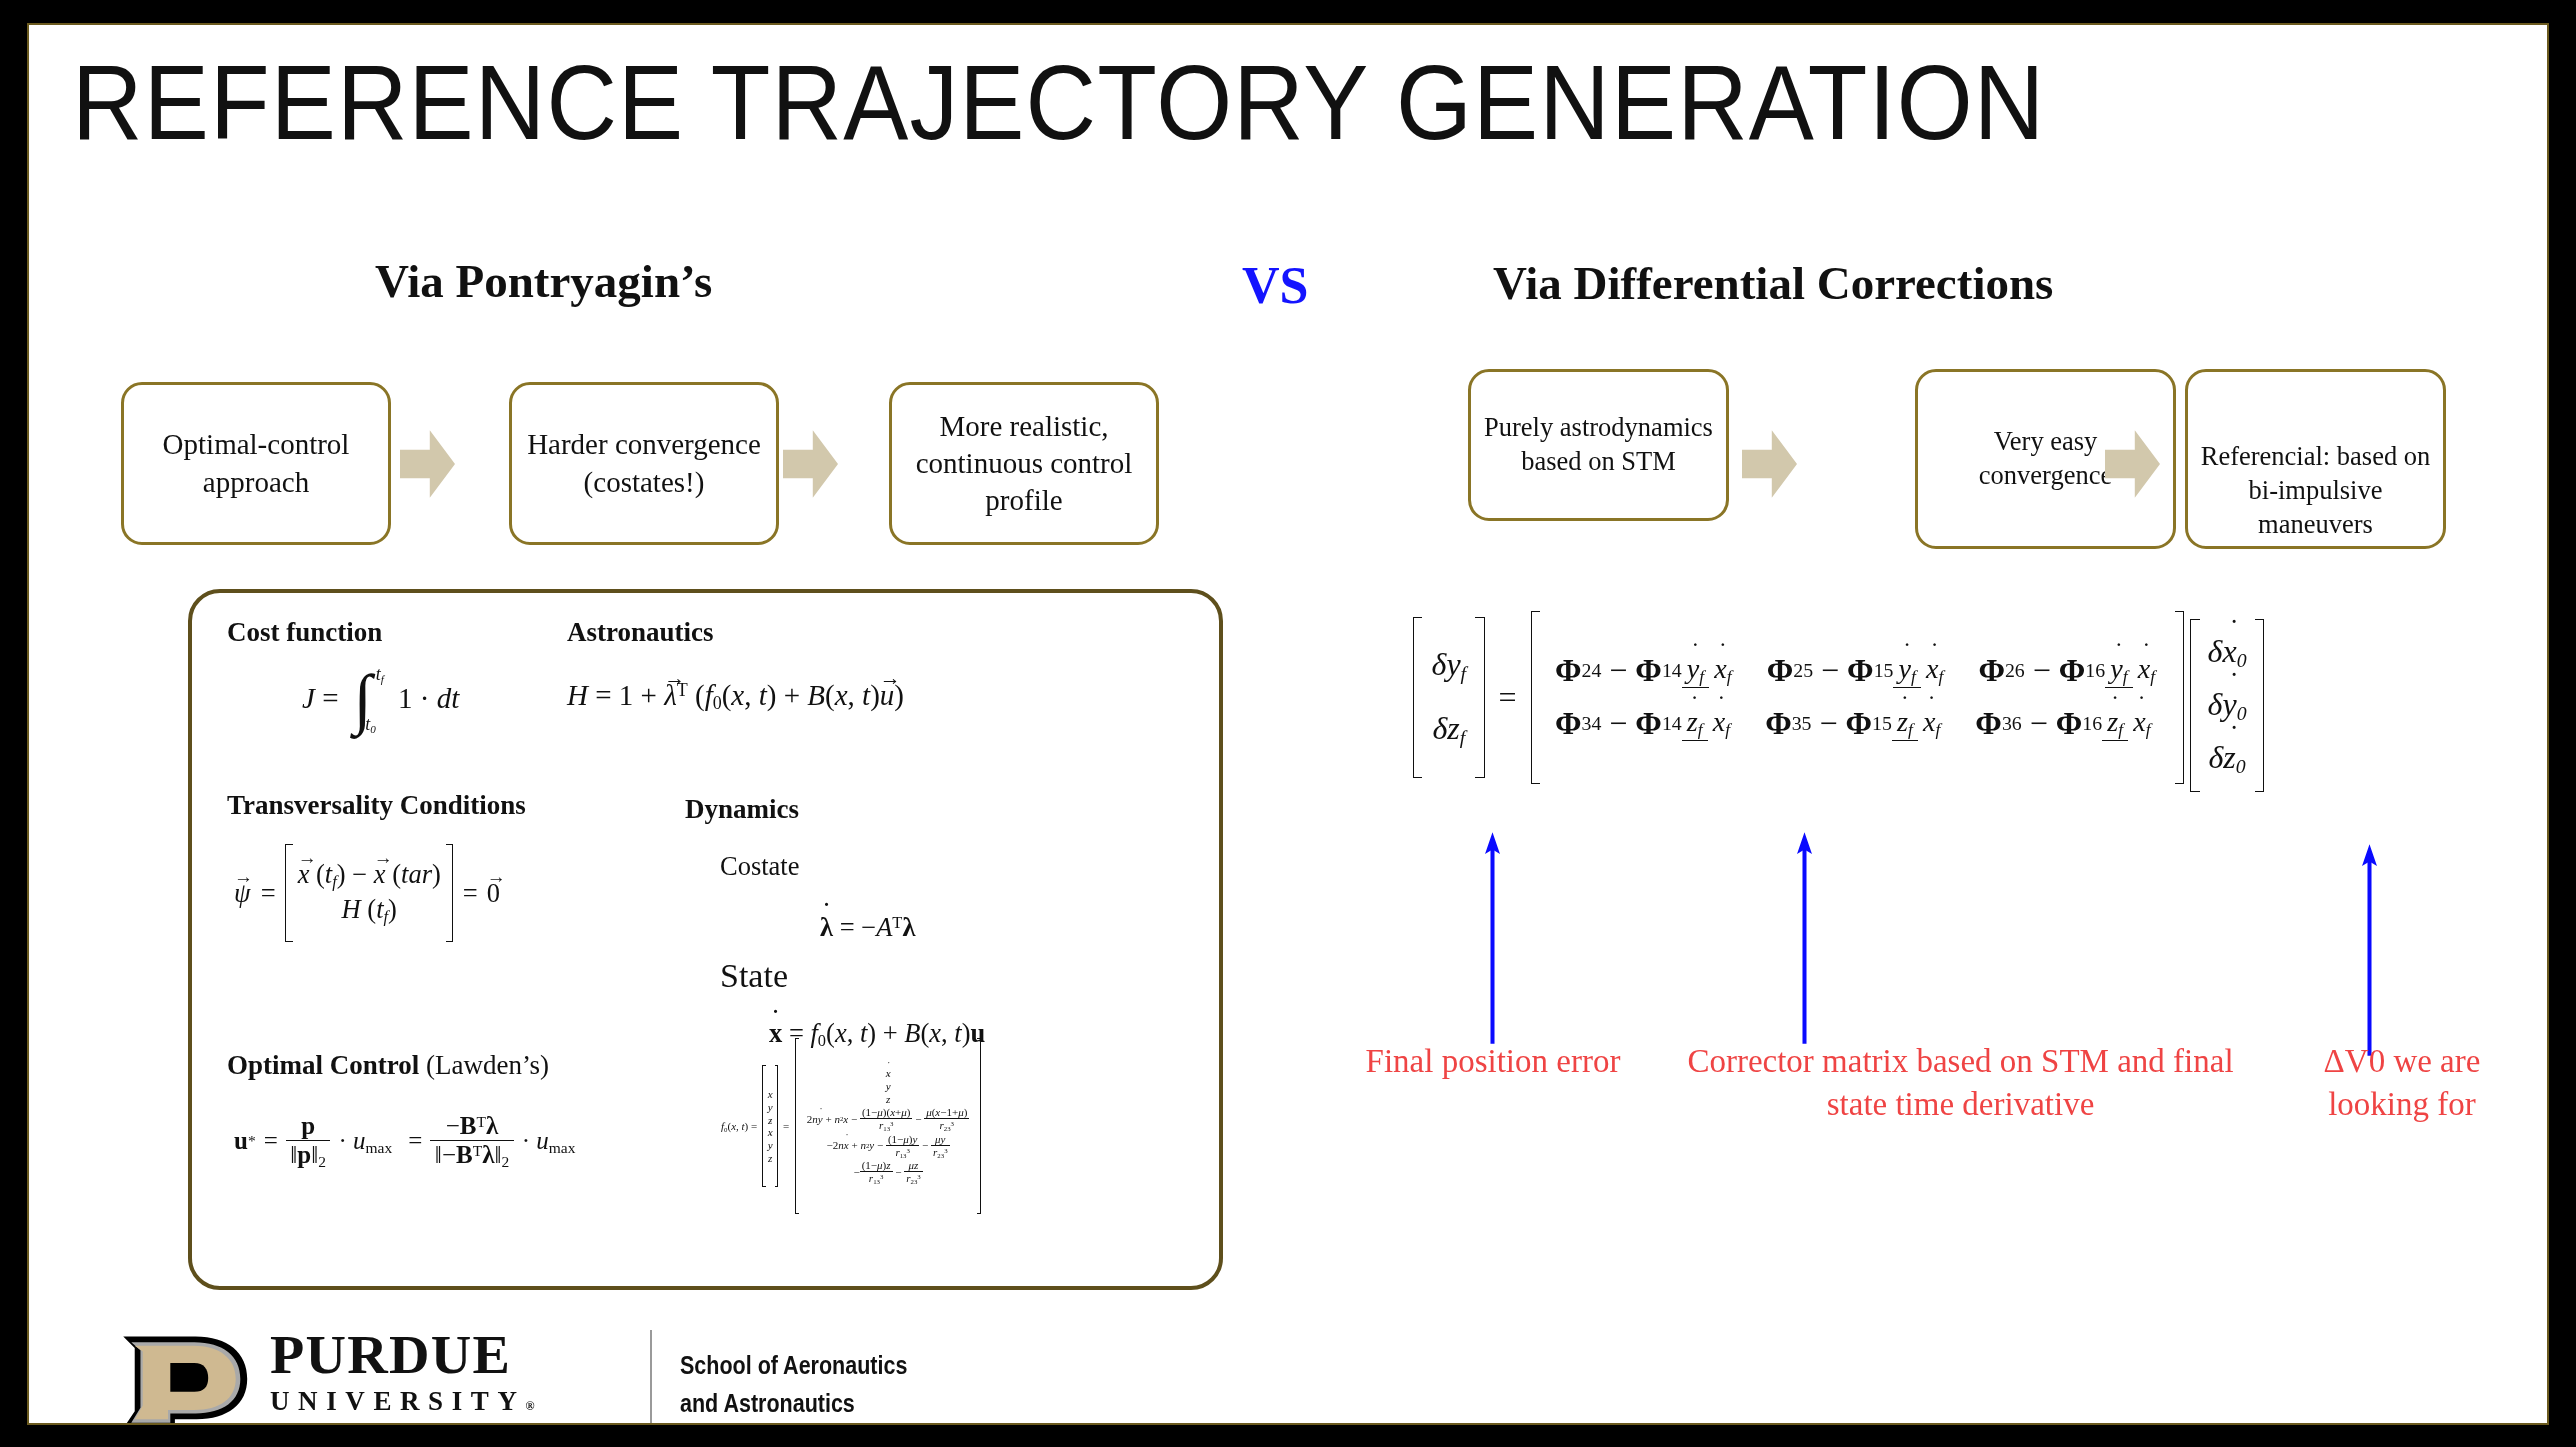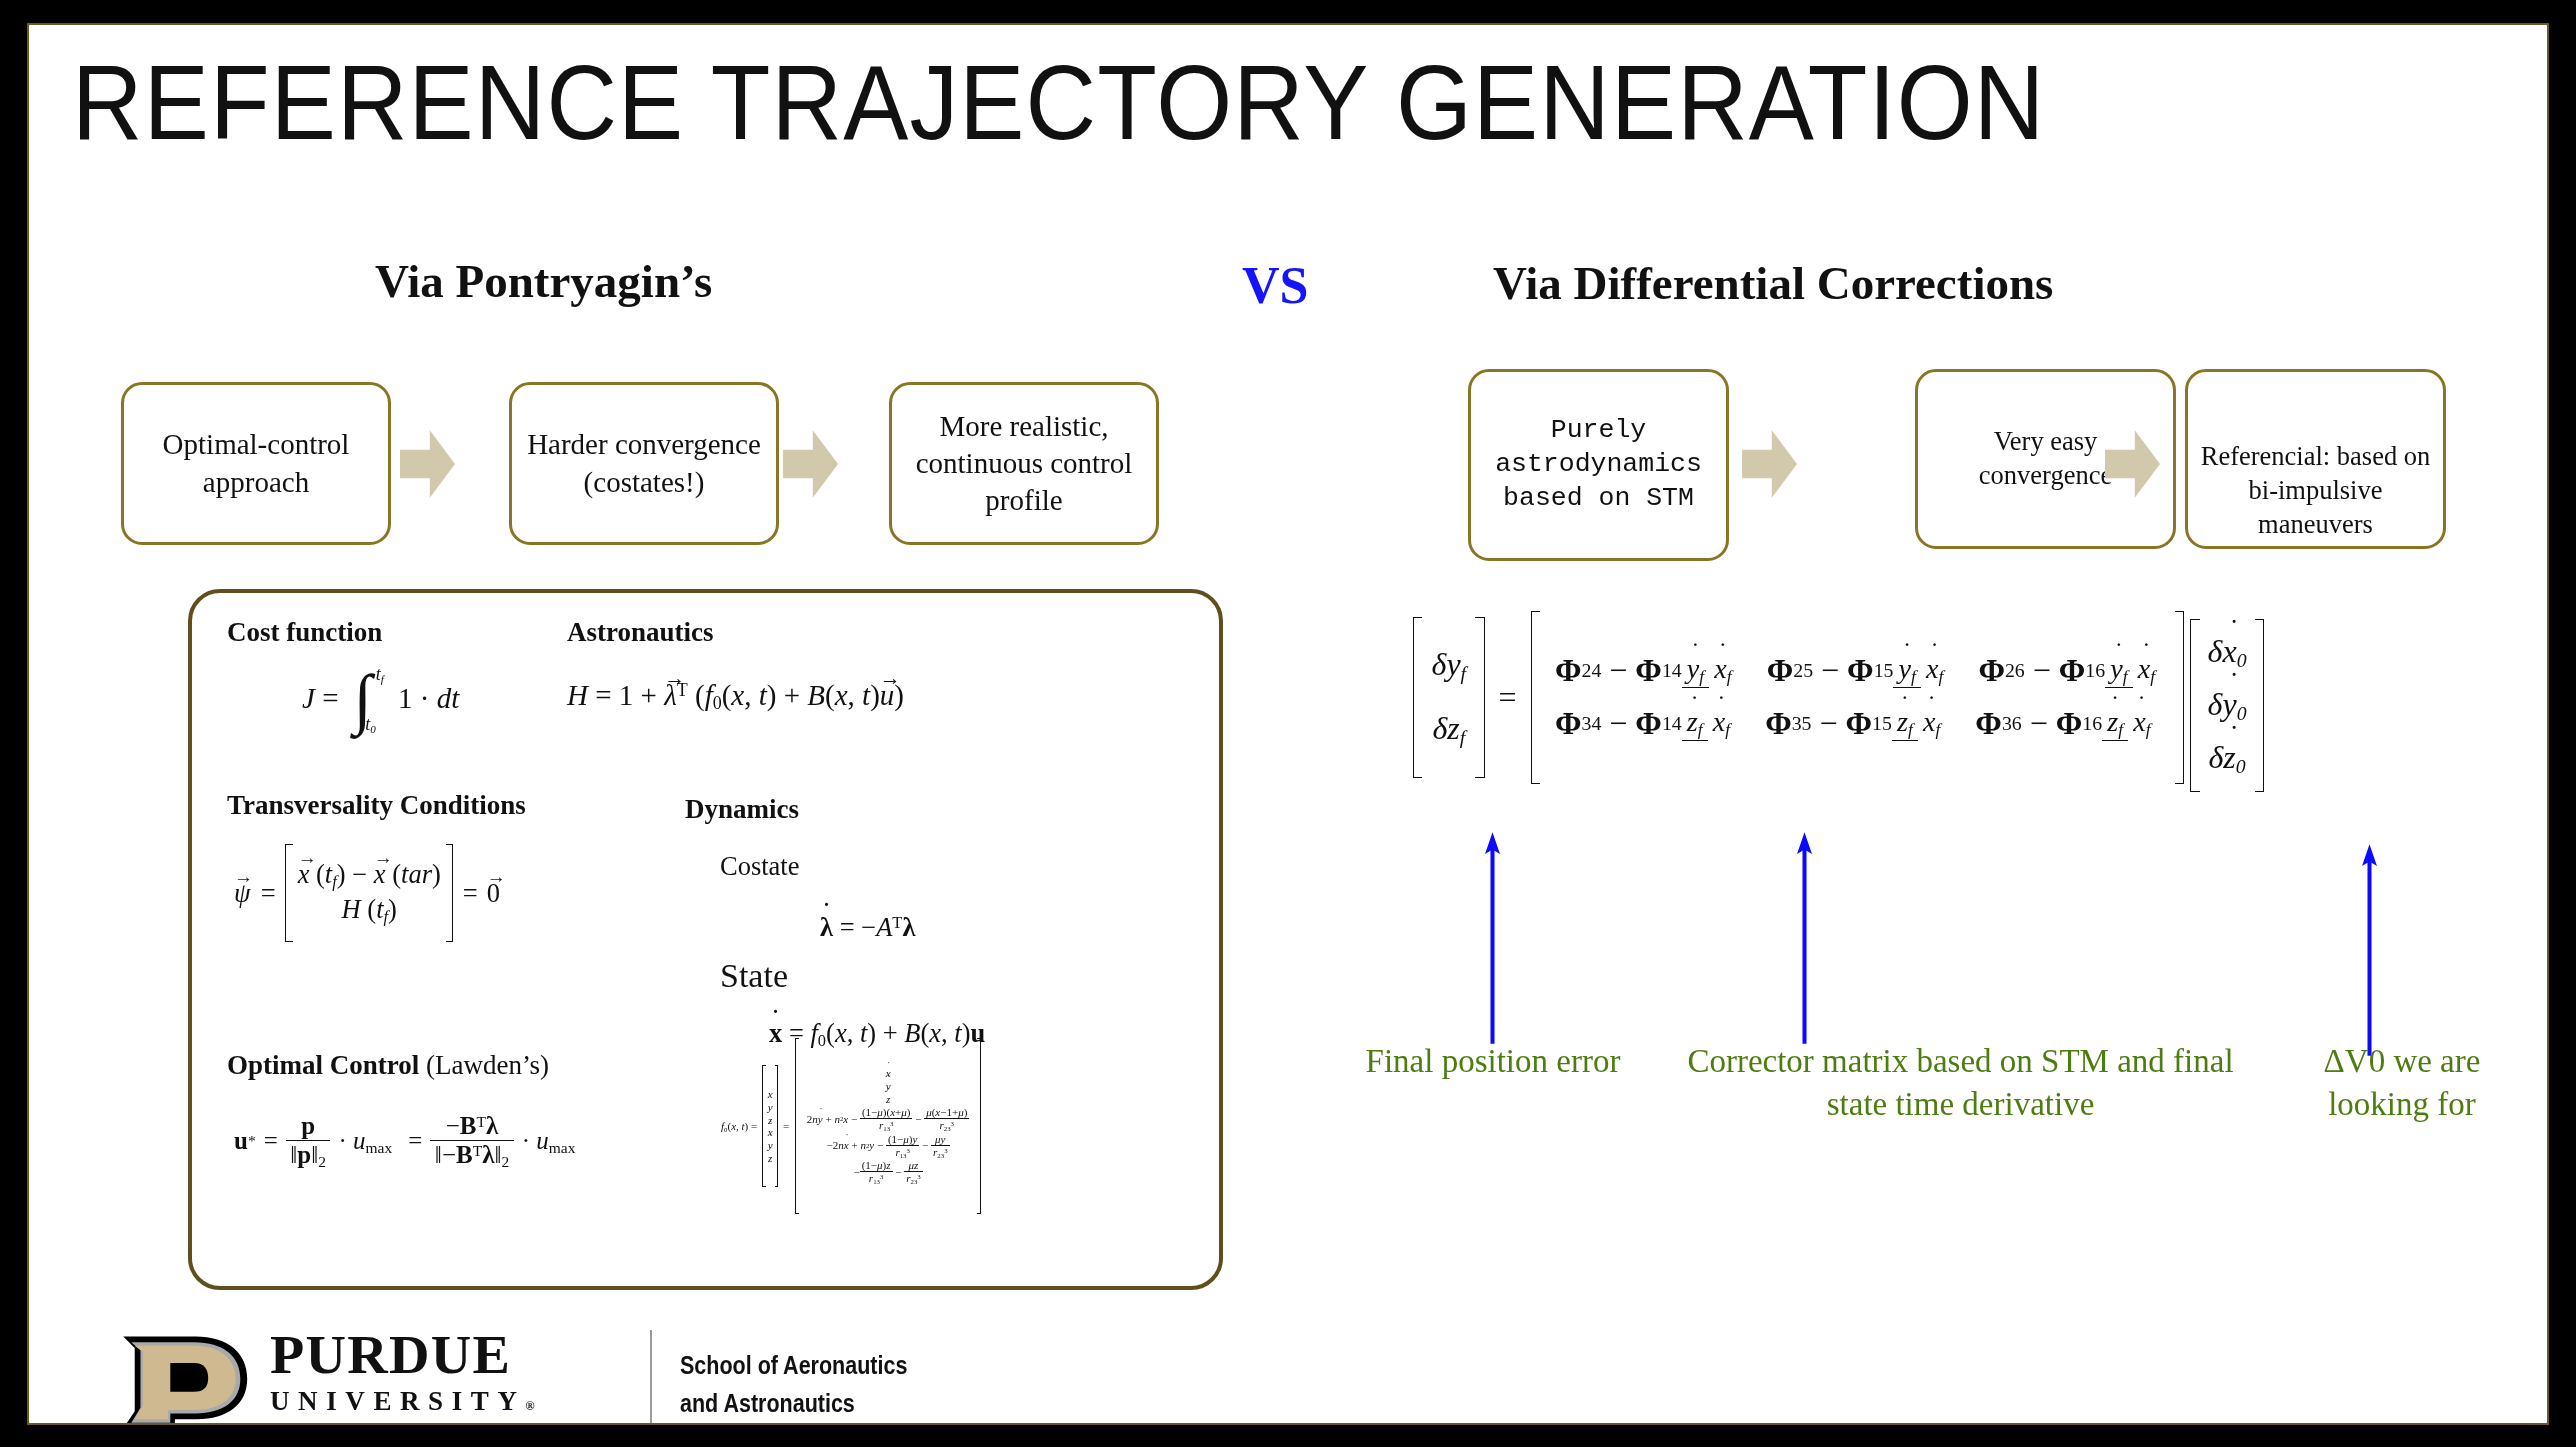--- a/index.html
+++ b/index.html
@@ -63,21 +63,21 @@
   .arrow svg{display:block;width:100%;height:100%;}
 
   
   #fbL1{left:92px;  top:357px;  width:270px; height:163px; font-size:29px;}
   #fbL2{left:480px;  top:357px;  width:270px; height:163px; font-size:29px;}
   #fbL3{left:860px; top:357px;  width:270px; height:163px; font-size:29px;}
   #arL1{left:371px;  top:405px;}
   #arL2{left:754px; top:405px;}
 
   
-  #fbR1{left:1439px; top:344px;  width:261px; height:192px; font-size:26.5px;font-family:Liberation Mono, monospace;}
+  #fbR1{left:1439px; top:344px;  width:261px; height:152px; font-size:26.5px;}
   #fbR2{left:1886px; top:344px;  width:261px; height:180px; font-size:26.5px;}
   #fbR3{left:2156px; top:344px;  width:261px; height:180px; font-size:26.5px;align-items:flex-end;}
   #arR1{left:1713px; top:405px;}
   #arR2{left:2076px; top:405px;}
 
   
   #panel{
     position:absolute; left:159px; top:564px;
     width:1035px; height:701px;
     border:4px solid #5e4f1c;
@@ -121,21 +121,21 @@
   }
   #rmat .cells{display:flex;flex-direction:column;}
   #rmat .row{display:flex;align-items:center;}
   #rmat .cell{padding:8px 15px; display:flex; align-items:center;}
 
   
   .barrow{position:absolute;}
   .barrow svg{display:block;}
 
   .cap{
-    position:absolute; text-align:center; color:#4d7c0f;
+    position:absolute; text-align:center; color:#ef4444;
     font-size:33px; line-height:1.3;
   }
 
   
   #logo{ position:absolute; left:86px; top:1305px; width:750px; height:110px;}
   #logo .pmark{position:absolute;left:0;top:2.3px;width:137px;height:101px;}
   #logo .wordmark{position:absolute;left:155px;top:-3.5px;}
   #logo .purdue-txt{
     font-family:"Liberation Serif",serif; font-weight:bold;
     font-size:55px; letter-spacing:1.2px; color:#111; line-height:1;

